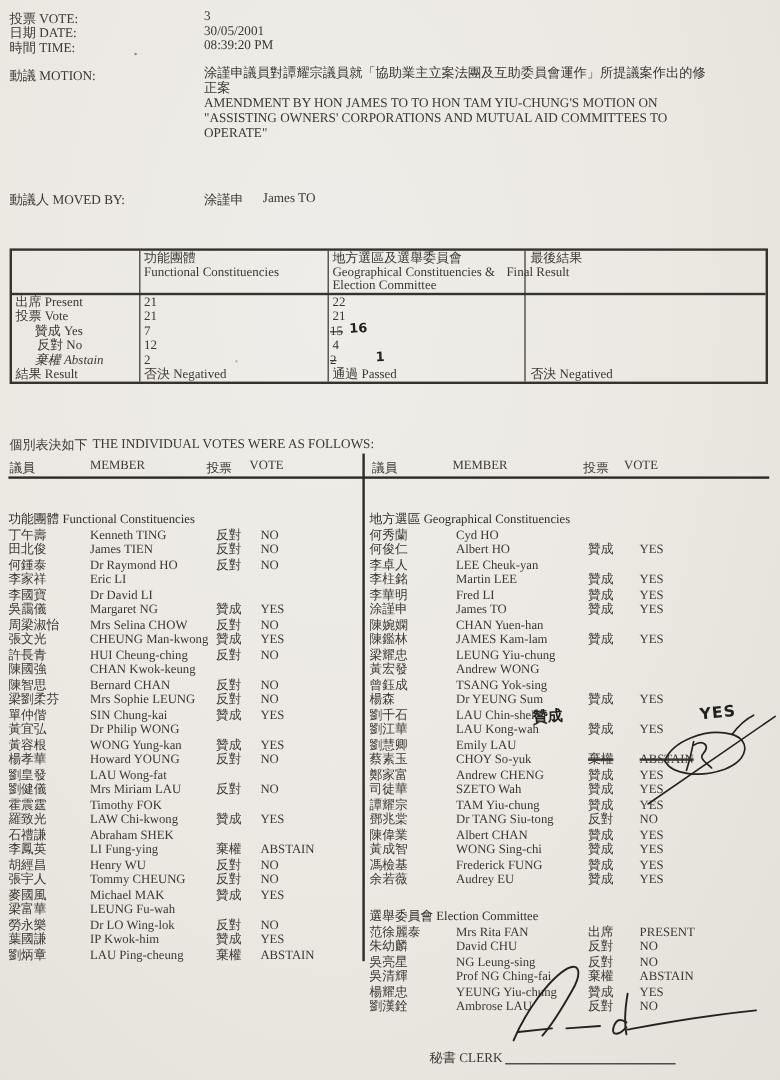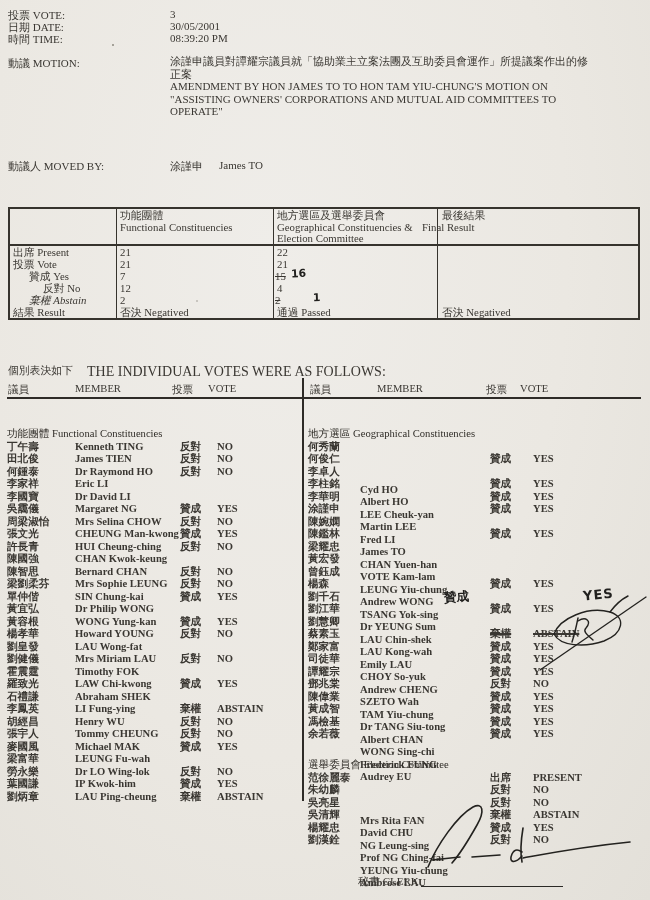--- a/index.html
+++ b/index.html
@@ -28,24 +28,24 @@
   .struck{text-decoration:line-through;text-decoration-thickness:1.4px;}
   .hand{
     font-family:"DejaVu Sans",sans-serif;color:#21201e;font-weight:600;
   }
   
   .col-head span{position:absolute;top:0;}
   .thick-rule{left:7px;top:397px;width:634px;height:2.2px;background:#2e2b27;}
   .v-divider{left:302px;top:378px;width:1.5px;height:423px;background:#2e2b27;}
   .vsec{position:absolute;font-size:10.6px;line-height:12.5px;}
   .vsec .sec-head{font-weight:normal;color:#2f2c27;height:12.5px;white-space:nowrap;margin-top:32px;}
-  .vrow{position:relative;height:12.5px;white-space:nowrap;font-weight:bold;}
+  .vrow{position:relative;height:12.5px;white-space:nowrap;}
   .vrow span{position:absolute;top:0;white-space:nowrap;}
   .left-col .zh{left:0;} .left-col .en{left:68px;} .left-col .vzh{left:173px;} .left-col .ven{left:210px;}
-  .right-col .zh{left:0;} .right-col .en{left:52px;margin-top:43px;} .right-col .vzh{left:182px;} .right-col .ven{left:225px;}
+  .right-col .zh{left:0;} .right-col .en{left:72px;} .right-col .vzh{left:182px;} .right-col .ven{left:225px;}
   .struck-vote .vzh,.struck-vote .ven{text-decoration:line-through;text-decoration-thickness:1.5px;}
   
   .sig{position:absolute;}
   .sig path{fill:none;stroke:#23221f;stroke-linecap:round;stroke-linejoin:round;}
   .hand-yes{left:583px;top:587px;font-size:13px;transform:rotate(-6deg);letter-spacing:1px;}
   .hand-zancheng{left:444px;top:589px;font-size:12.5px;transform:rotate(-4deg);}
   .clerk-line{left:421px;top:875px;width:142px;height:11px;border-bottom:1.3px solid #2b2a26;}
   .speck{position:absolute;width:2px;height:2px;border-radius:50%;background:#8d887f;}
 </style>
 </head>
@@ -83,21 +83,21 @@
     <div class="sum-cell" style="left:110px;top:13px;">Functional Constituencies</div>
     <div class="sum-cell" style="left:267px;top:1px;">地方選區及選舉委員會</div>
     <div class="sum-cell" style="left:267px;top:13px;">Geographical Constituencies &amp;</div>
     <div class="sum-cell" style="left:267px;top:24px;">Election Committee</div>
     <div class="sum-cell" style="left:432px;top:1px;">最後結果</div>
     <div class="sum-cell" style="left:412px;top:13px;">Final Result</div>
 
     <div class="sum-cell" style="left:3px;top:38px;">出席 Present</div>
     <div class="sum-cell" style="left:3px;top:50px;">投票 Vote</div>
     <div class="sum-cell" style="left:19px;top:62px;">贊成 Yes</div>
-    <div class="sum-cell" style="left:33px;top:74px;font-family:Liberation Serif, serif;">反對 No</div>
+    <div class="sum-cell" style="left:21px;top:74px;font-family:Liberation Serif, serif;">反對 No</div>
     <div class="sum-cell" style="left:19px;top:86px;font-style:italic;">棄權 Abstain</div>
     <div class="sum-cell" style="left:3px;top:98px;">結果 Result</div>
 
     <div class="sum-cell" style="left:110px;top:38px;">21</div>
     <div class="sum-cell" style="left:110px;top:50px;">21</div>
     <div class="sum-cell" style="left:110px;top:62px;">7</div>
     <div class="sum-cell" style="left:110px;top:74px;">12</div>
     <div class="sum-cell" style="left:110px;top:86px;">2</div>
     <div class="sum-cell" style="left:110px;top:98px;">否決 Negatived</div>
 
@@ -107,21 +107,21 @@
     <div class="sum-cell hand" style="left:281px;top:59px;transform:rotate(-3deg);">16</div>
     <div class="sum-cell" style="left:267px;top:74px;">4</div>
     <div class="sum-cell struck" style="left:265px;top:86px;">2</div>
     <div class="sum-cell hand" style="left:303px;top:83px;transform:rotate(-2deg);">1</div>
     <div class="sum-cell" style="left:267px;top:98px;">通過 Passed</div>
 
     <div class="sum-cell" style="left:432px;top:98px;">否決 Negatived</div>
   </div>
 
   <div class="abs" style="left:8px;top:364px;font-size:10.8px;">個別表決如下</div>
-  <div class="abs" style="left:87px;top:364px;font-size:14px;">THE INDIVIDUAL VOTES WERE AS FOLLOWS:</div>
+  <div class="abs" style="left:77px;top:364px;font-size:11px;">THE INDIVIDUAL VOTES WERE AS FOLLOWS:</div>
 
   <div class="abs col-head" style="left:8px;top:383px;width:290px;height:13px;font-size:10.6px;">
     <span style="left:0;">議員</span>
     <span style="left:67px;">MEMBER</span>
     <span style="left:164px;">投票</span>
     <span style="left:200px;">VOTE</span>
   </div>
   <div class="abs col-head" style="left:310px;top:383px;width:330px;height:13px;font-size:10.6px;">
     <span style="left:0;">議員</span>
     <span style="left:67px;">MEMBER</span>
@@ -357,21 +357,21 @@
         <span class="ven">YES</span>
       </div>
       <div class="vrow">
         <span class="zh">陳婉嫻</span>
         <span class="en">CHAN Yuen-han</span>
         <span class="vzh"></span>
         <span class="ven"></span>
       </div>
       <div class="vrow">
         <span class="zh">陳鑑林</span>
-        <span class="en">VOTE Kam-lam</span>
+        <span class="en">JAMES Kam-lam</span>
         <span class="vzh">贊成</span>
         <span class="ven">YES</span>
       </div>
       <div class="vrow">
         <span class="zh">梁耀忠</span>
         <span class="en">LEUNG Yiu-chung</span>
         <span class="vzh"></span>
         <span class="ven"></span>
       </div>
       <div class="vrow">

